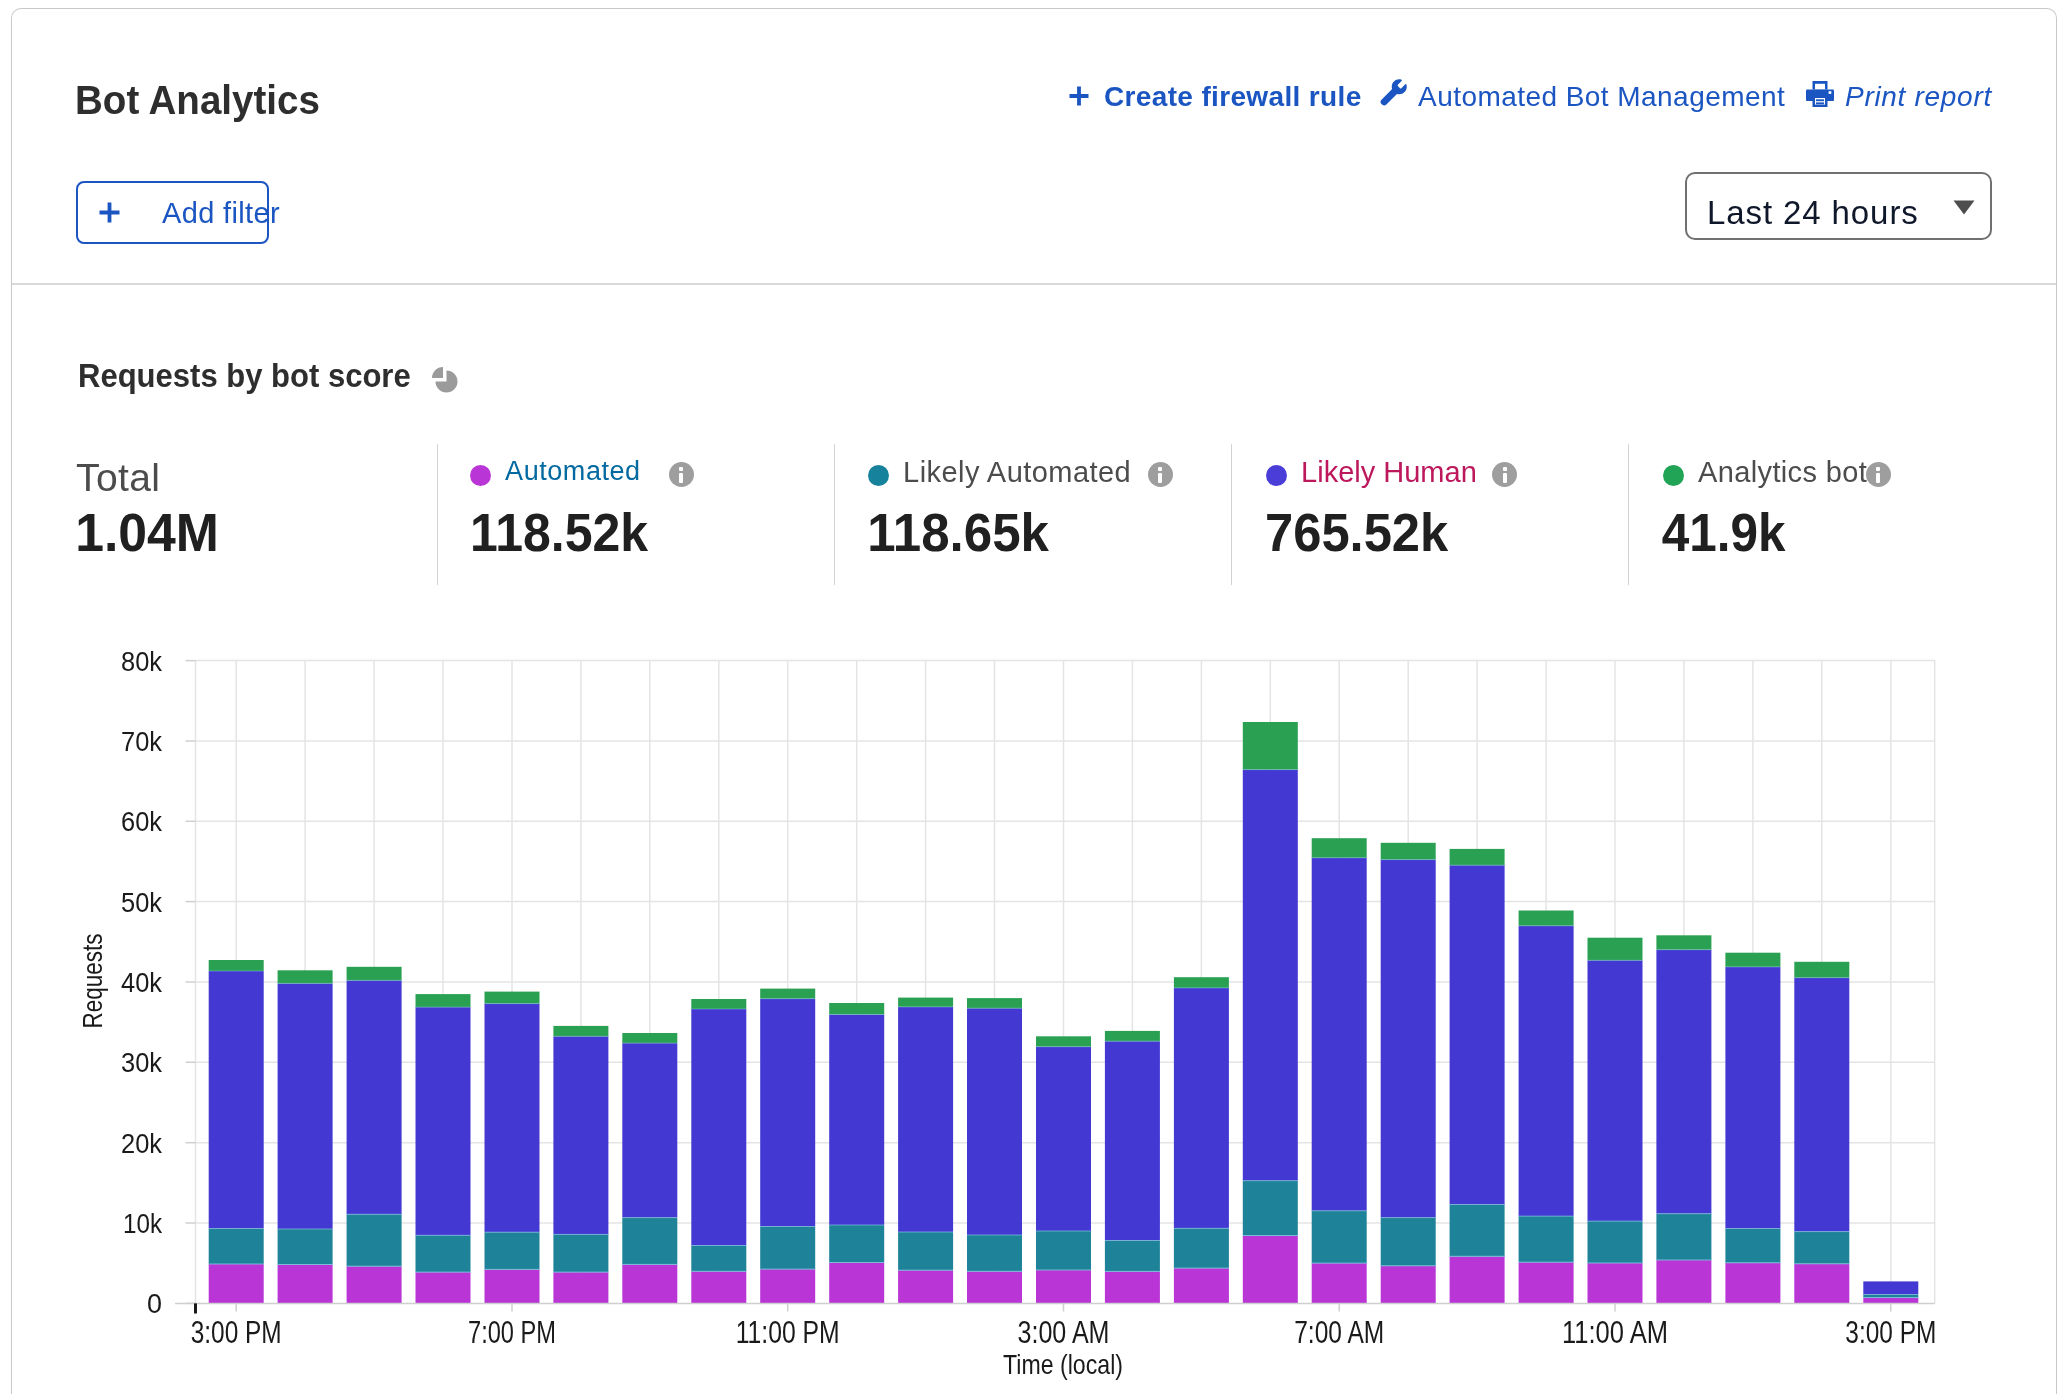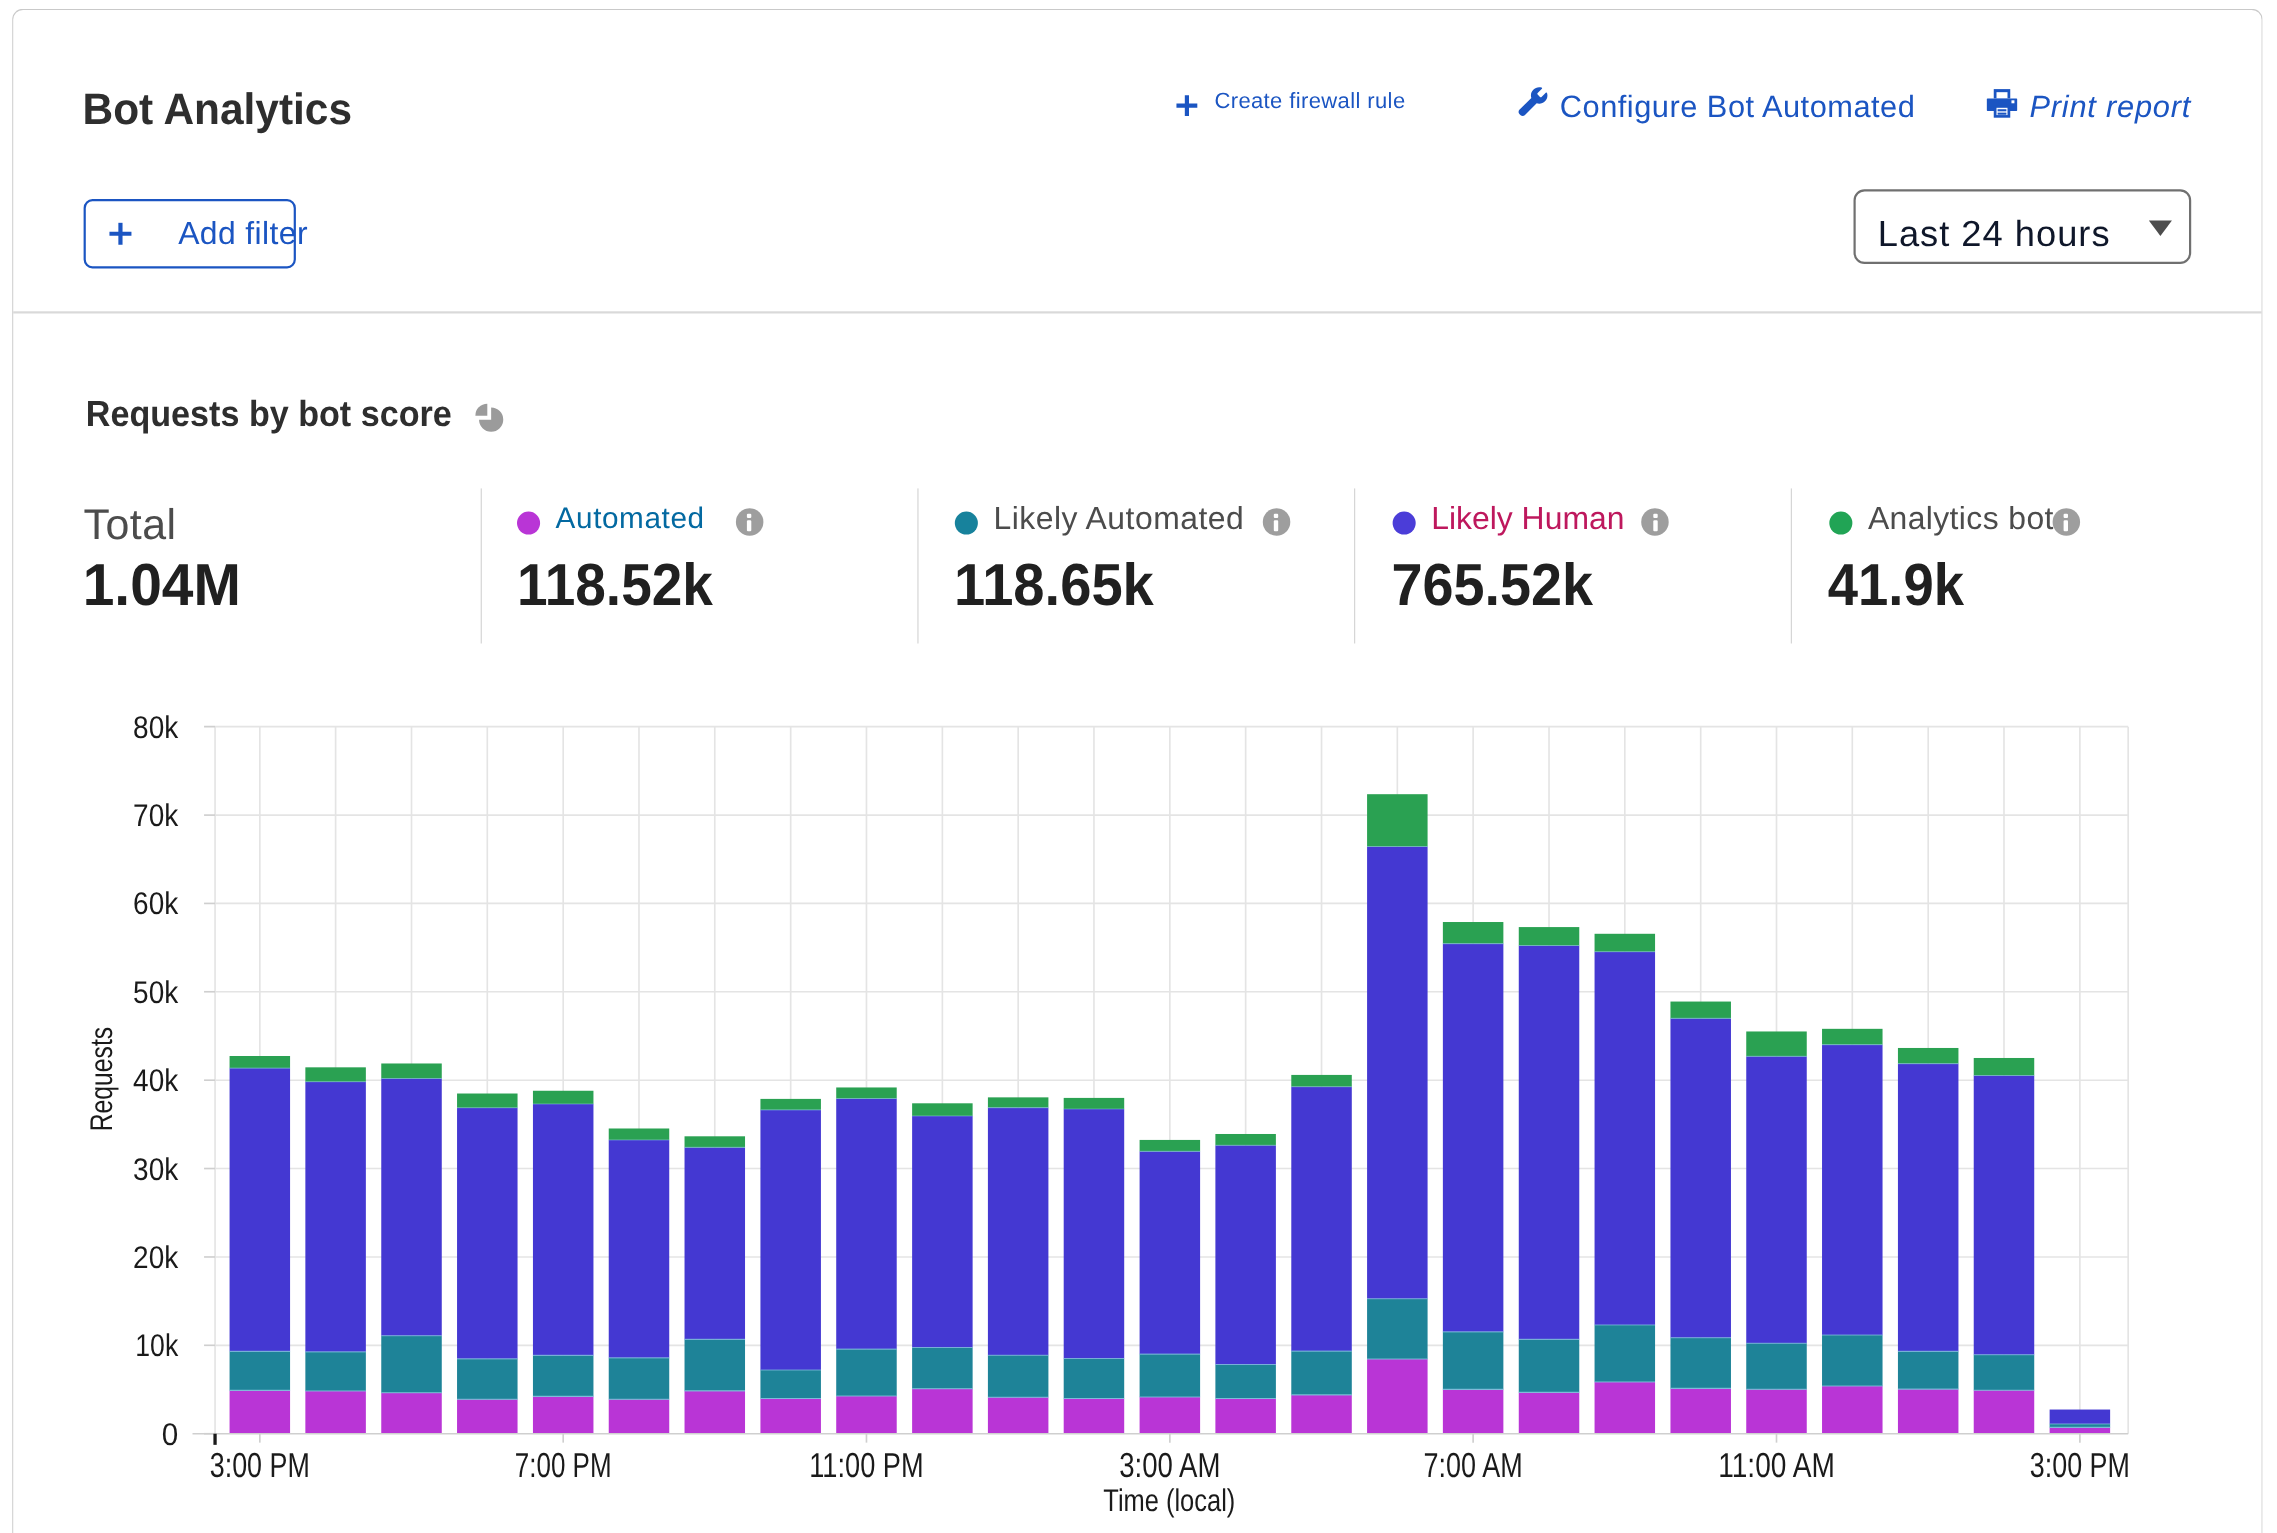--- a/index.html
+++ b/index.html
@@ -11,25 +11,25 @@
 </style>
 </head>
 <body>
 <div class="abs" style="left:11px;top:8px;width:2046px;height:1400px;border:1.5px solid #c9c9c9;border-radius:10px;border-bottom:none;"></div>
 
 <div class="abs fit" style="left:75px;top:78px;font-size:40px;font-weight:700;color:#2e2e2e;transform:scaleX(0.964);transform-origin:left top;">Bot Analytics</div>
 
 <svg width="20" height="20" viewBox="0 0 20 20" style="position:absolute;left:1069px;top:86px;">
     <path d="M10 0.5V19.5M0.5 10H19.5" stroke="#1b55c2" stroke-width="3.8"></path>
   </svg>
-<div class="abs fit" style="left:1104px;top:81px;font-size:20px;color:#1b55c2;letter-spacing:0.35px;">Create firewall rule</div>
+<div class="abs fit" style="left:1104px;top:81px;font-size:28px;color:#1b55c2;letter-spacing:0.35px;font-weight:bold;">Create firewall rule</div>
 <svg width="30" height="30" viewBox="0 0 24 24" style="position:absolute;left:1378px;top:78px;">
     <path fill="#1b55c2" d="M22.7 5.2c-.1-.4-.6-.5-.9-.2l-3.1 3.1c-.3.3-.8.3-1.1 0l-1.7-1.7c-.3-.3-.3-.8 0-1.1l3.1-3.1c.3-.3.1-.8-.3-.9C18.2 1.1 17.6 1 17 1c-3.3 0-6 2.7-6 6 0 .6.1 1.2.3 1.8L2.6 17.5c-.8.8-.8 2.2 0 3l.9.9c.8.8 2.2.8 3 0l8.7-8.7c.6.2 1.2.3 1.8.3 3.3 0 6-2.7 6-6 0-.6-.1-1.2-.3-1.8z"></path>
   </svg>
-<div class="abs fit" style="left:1418px;top:81px;font-size:28px;color:#1b55c2;letter-spacing:0.45px;">Configure Bot Automated</div>
+<div class="abs fit" style="left:1418px;top:81px;font-size:28px;color:#1b55c2;letter-spacing:0.45px;">Automated Bot Management</div>
 <svg width="28" height="27" viewBox="0 0 28 27" style="position:absolute;left:1806px;top:80.5px;">
     <rect x="6.5" y="0" width="15" height="8.5" fill="#1b55c2"></rect>
     <rect x="9" y="2.8" width="10" height="5.7" fill="#fff"></rect>
     <rect x="0" y="8.5" width="28" height="11.5" rx="1" fill="#1b55c2"></rect>
     <rect x="22.6" y="10.2" width="2.7" height="2.7" fill="#fff"></rect>
     <rect x="6.5" y="14.5" width="15" height="11.5" fill="#1b55c2"></rect>
     <rect x="9" y="17" width="10" height="6.6" fill="#fff"></rect>
     <rect x="10" y="18.3" width="8" height="1.9" fill="#1b55c2"></rect>
     <rect x="10" y="21.4" width="8" height="1.9" fill="#1b55c2"></rect>
   </svg>

